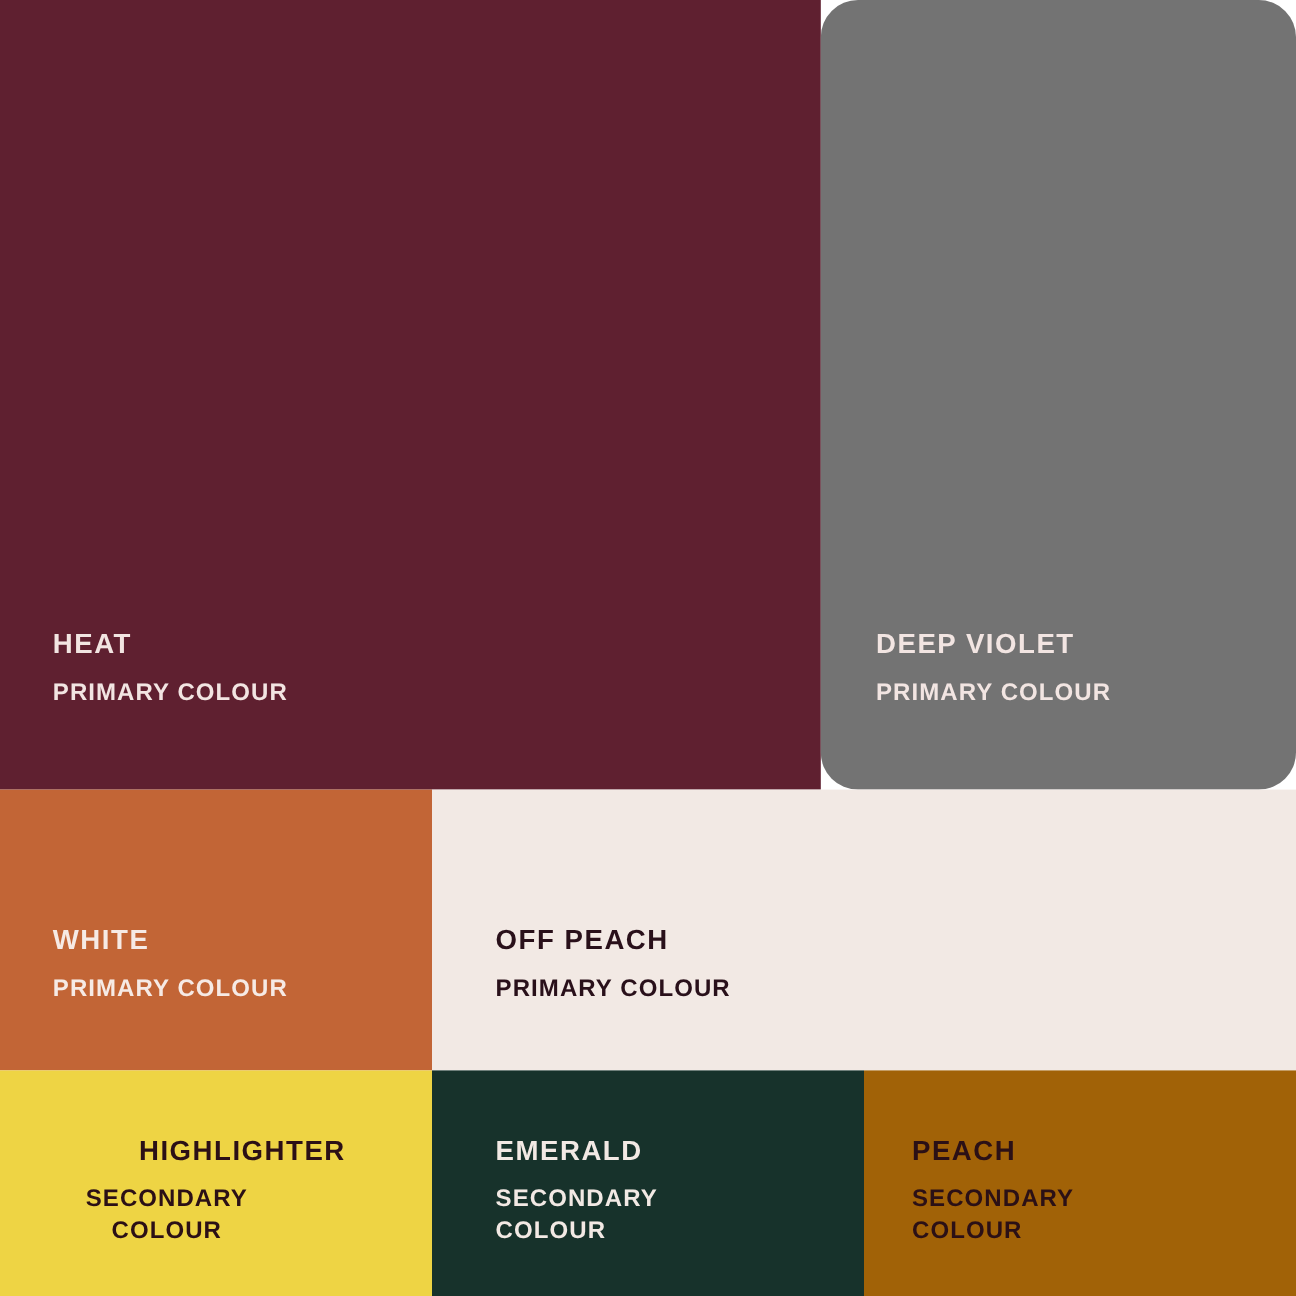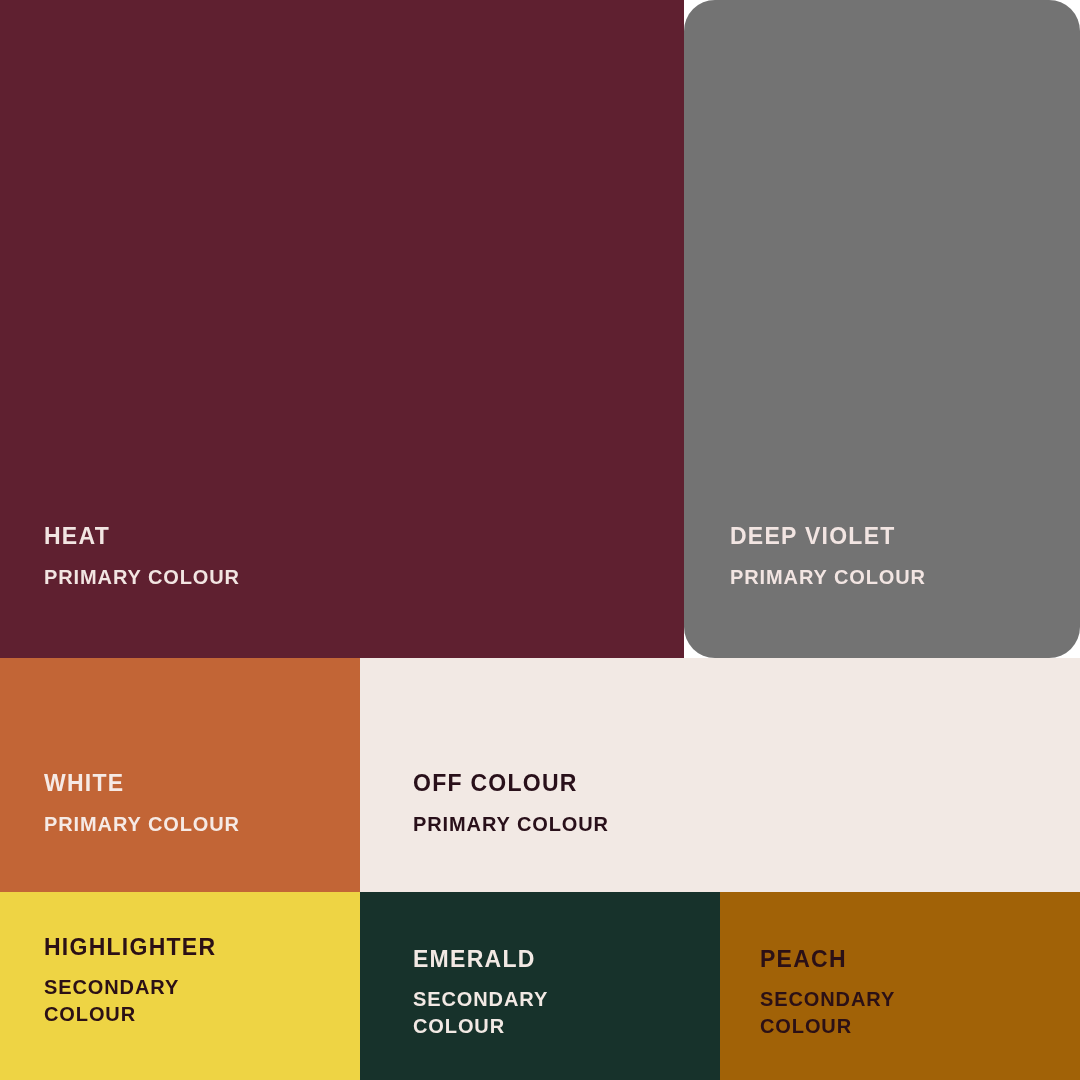--- a/index.html
+++ b/index.html
@@ -61,21 +61,21 @@
 
   .sw-off-white {
     left: 360px; top: 658px; width: 720px; height: 234px;
   }
   .sw-off-white .swatch-labels { left: 53px; bottom: 55px; }
 
   
   .sw-highlighter {
     left: 0; top: 892px; width: 360px; height: 188px;
   }
-  .sw-highlighter .swatch-labels { left: 44px; top: 42px; }
+  .sw-highlighter .swatch-labels { left: 44px; top: 54px; text-align: center; }
 
   .sw-emerald {
     left: 360px; top: 892px; width: 360px; height: 188px;
   }
   .sw-emerald .swatch-labels { left: 53px; top: 54px; }
 
   .sw-peach {
     left: 720px; top: 892px; width: 360px; height: 188px;
   }
   .sw-peach .swatch-labels { left: 40px; top: 54px; }
@@ -103,21 +103,21 @@
 
   <div class="swatch sw-cork" style="background-color: rgb(194, 101, 54); color: rgb(246, 234, 229);">
     <div class="swatch-labels">
       <div class="swatch-name">WHITE</div>
       <div class="swatch-role">PRIMARY COLOUR</div>
     </div>
   </div>
 
   <div class="swatch sw-off-white" style="background-color: rgb(242, 233, 228); color: rgb(41, 16, 26);">
     <div class="swatch-labels">
-      <div class="swatch-name">OFF COLOUR</div>
+      <div class="swatch-name">OFF PEACH</div>
       <div class="swatch-role">PRIMARY COLOUR</div>
     </div>
   </div>
 
   <div class="swatch sw-highlighter row3" style="background-color: rgb(238, 212, 68); color: rgb(43, 16, 22);">
     <div class="swatch-labels">
       <div class="swatch-name">HIGHLIGHTER</div>
       <div class="swatch-role">SECONDARY COLOUR</div>
     </div>
   </div>

